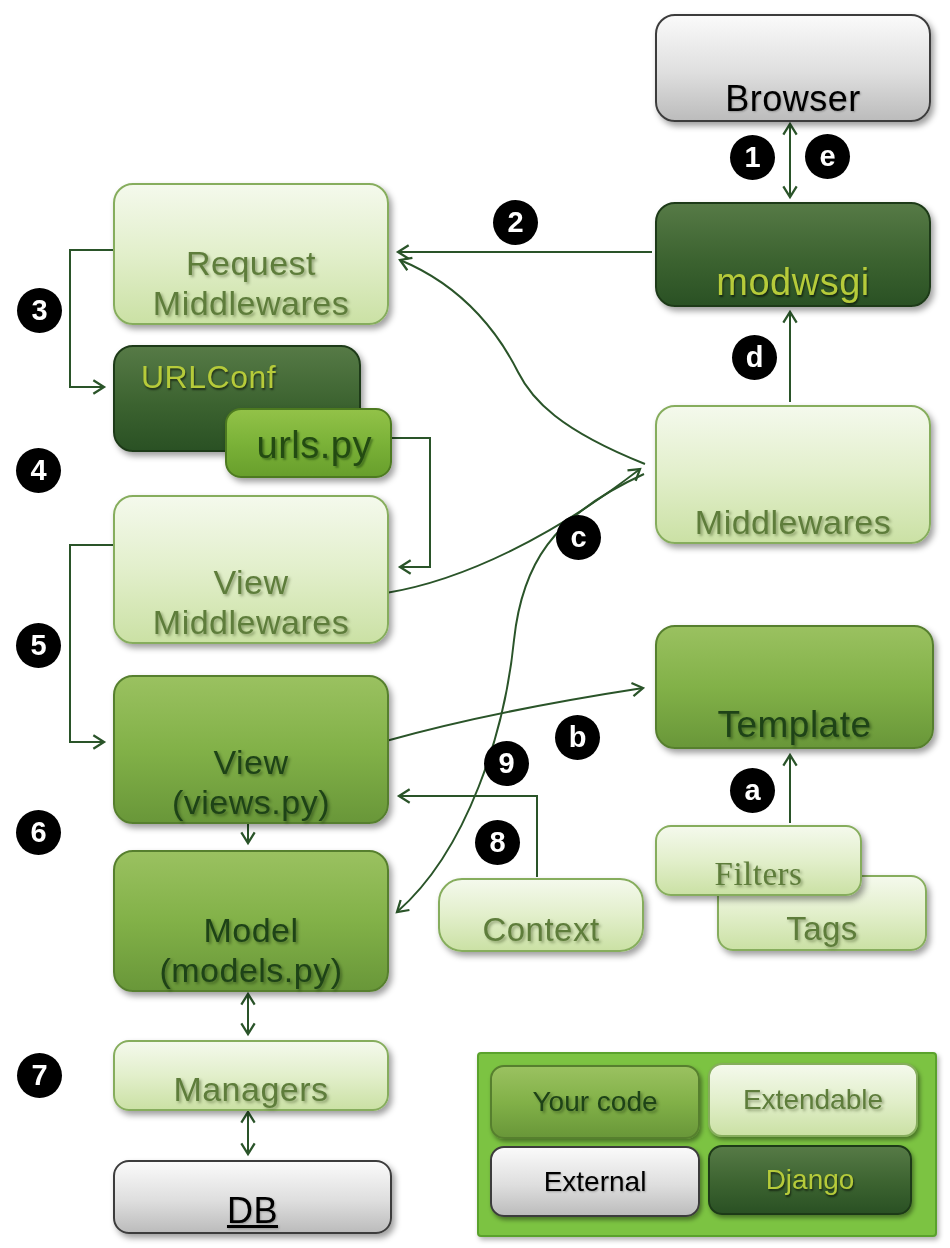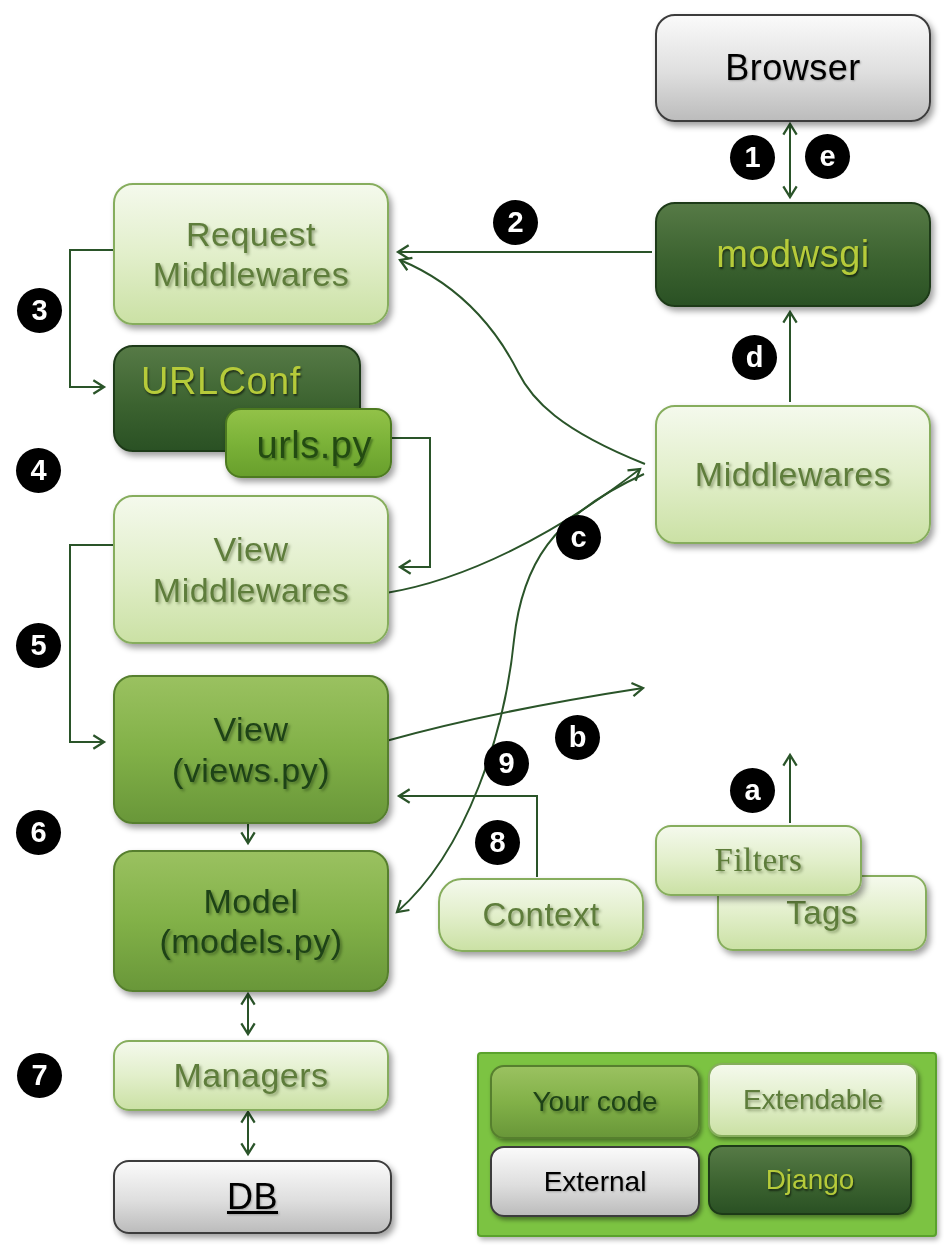--- a/index.html
+++ b/index.html
@@ -3,21 +3,21 @@
 <meta charset="utf-8">
 <style>
   html,body{margin:0;padding:0;background:#fff;}
   .canvas{
     position:relative;width:950px;height:1248px;background:#ffffff;
     font-family:"Liberation Sans",sans-serif;overflow:hidden;
   }
   svg.wires{position:absolute;left:0;top:0;z-index:1;}
   .box{
     position:absolute;z-index:2;display:flex;flex-direction:column;
-    align-items:center;justify-content:center;text-align:center;
+    align-items:center;justify-content:flex-end;text-align:center;
     border-radius:20px;box-shadow:3px 4px 6px rgba(0,0,0,0.38);
     font-size:34px;line-height:1.18;letter-spacing:0.5px;
   }
   .box .ln{display:block;}
   .light{
     background:linear-gradient(#f4f9ec,#e2efcb 50%,#cbe1a5);
     border:2px solid #86ad5d;color:#5e7d3b;
     text-shadow:2px 2px 3px rgba(60,80,30,0.45);
   }
   .medium{
@@ -90,39 +90,42 @@
   </div>
 
   <div class="box dark" style="left:655px;top:202px;width:272px;height:101px;font-size:38px;">
     <span class="ln">modwsgi</span>
   </div>
 
   <div class="box light" style="left:655px;top:405px;width:272px;height:135px;">
     <span class="ln">Middlewares</span>
   </div>
 
+  <div class="box medium" style="left:655px;top:625px;width:275px;height:120px;font-size:37px;">
+    <span class="ln">Template</span>
+  </div>
 
   <div class="box light" style="left:717px;top:875px;width:206px;height:72px;font-size:33px;border-radius:16px;z-index:2;">
     <span class="ln">Tags</span>
   </div>
 
   <div class="box light" style="left:655px;top:825px;width:203px;height:67px;font-size:33px;border-radius:16px;z-index:3;font-family:Liberation Serif, serif;">
     <span class="ln">Filters</span>
   </div>
 
   <div class="box light" style="left:438px;top:878px;width:202px;height:70px;font-size:33px;border-radius:24px;">
     <span class="ln">Context</span>
   </div>
 
   <div class="box light" style="left:113px;top:183px;width:272px;height:138px;">
     <span class="ln">Request</span>
     <span class="ln">Middlewares</span>
   </div>
 
-  <div class="box dark" style="left:113px;top:345px;width:244px;height:103px;font-size:38px;align-items:flex-start;justify-content:flex-start;padding:0;z-index:2;">
+  <div class="box dark" style="left:113px;top:345px;width:244px;height:103px;font-size:32px;align-items:flex-start;justify-content:flex-start;padding:0;z-index:2;">
     <span class="ln" style="margin:12px 0 0 26px;">URLConf</span>
   </div>
 
   <div class="box urlspy" style="left:225px;top:408px;width:163px;height:66px;font-size:38px;align-items:flex-end;justify-content:flex-end;padding:0;z-index:3;">
     <span class="ln" style="margin:0 18px 8px 0;">urls.py</span>
   </div>
 
   <div class="box light" style="left:113px;top:495px;width:272px;height:145px;">
     <span class="ln">View</span>
     <span class="ln">Middlewares</span>

